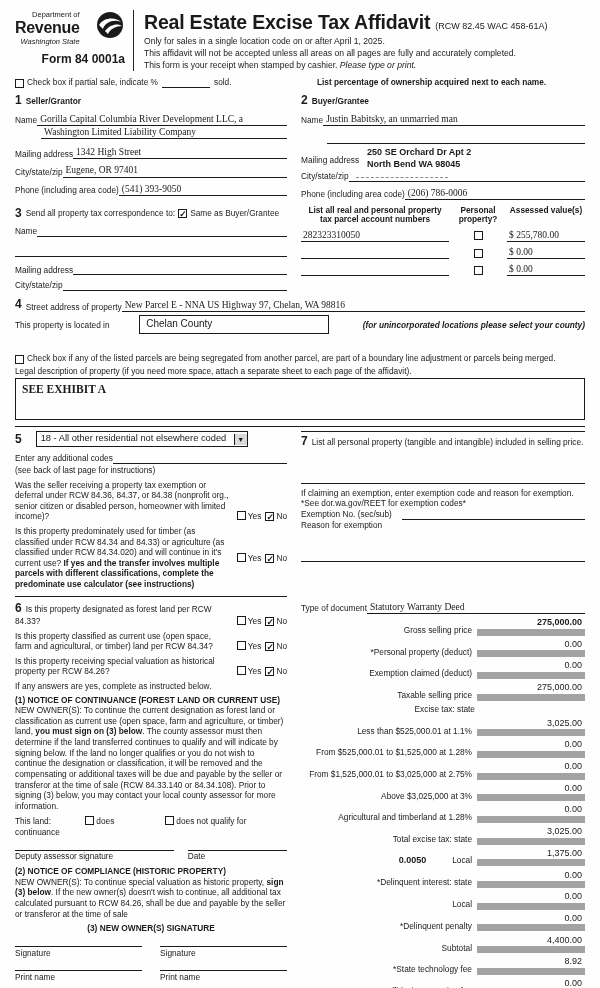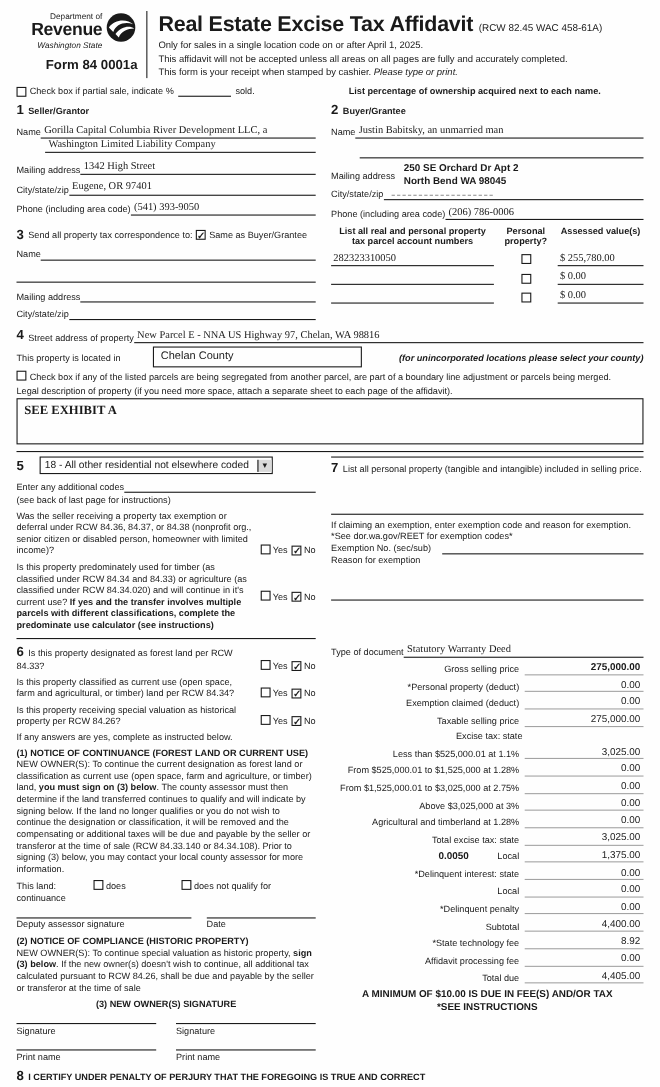--- a/index.html
+++ b/index.html
@@ -11,21 +11,21 @@
     overflow:hidden;
   }
   .inner { padding:10px 15px 0 15px; }
   .sans { font-family:"Liberation Sans", sans-serif; }
   .serifv { font-family:"Liberation Serif", serif; font-size:9.5px; }
   .b { font-weight:bold; }
   .i { font-style:italic; }
   
   .hdr { display:flex; align-items:stretch; }
   .logo-block { width:118px; text-align:right; padding-right:8px; flex:none; }
-  .logo-row { display:flex; justify-content:flex-end; align-items:flex-start; }
+  .logo-row { display:flex; justify-content:space-between; align-items:flex-start; }
   .logo-txt { text-align:right; }
   .dept-small { font-size:7.5px; }
   .revenue { font-size:16px; font-weight:bold; letter-spacing:-0.3px; line-height:1; }
   .wastate { font-size:7.5px; font-style:italic; margin-top:1px; }
   .formno { font-size:12px; font-weight:bold; margin-top:6px; }
   .hdr-right { border-left:1.5px solid #222; padding-left:10px; flex:1; }
   .title-line { display:flex; align-items:baseline; gap:5px; }
   .big-title { font-size:19.5px; font-weight:bold; letter-spacing:-0.2px;text-align:center; }
   .title-ref { font-size:9px; }
   .hdr-note { font-size:8.6px; margin-top:1px; }
@@ -58,21 +58,21 @@
   .dd-txt { flex:1; padding:1px 4px; font-size:9.3px; }
   .dd-btn { width:13px; border-left:1.5px solid #1a1a1a; text-align:center; font-size:7px;
             background:#d9d9d9; line-height:11px; }
   .q { display:flex; margin-top:4px; }
   .q-txt { flex:1; padding-right:4px; }
   .yn { white-space:nowrap; align-self:flex-end; }
   .yn .cb { margin:0 2px 0 4px; }
   
   .fee-row { display:flex; align-items:flex-end; margin-top:3.2px; }
   .fee-lbl { flex:1; text-align:right; padding-right:5px; white-space:nowrap; }
-  .fee-val { width:108px; border-bottom:1px solid #a3a3a3; text-align:right;
+  .fee-val { width:108px; border-bottom:7px solid #a3a3a3; text-align:right;
              font-size:9px; padding:0 3px; flex:none; }
   .fee-val.noline { border-bottom:none; }
   .rate { font-weight:bold; margin-right:26px; font-size:9px; }
   .min-due { text-align:center; font-weight:bold; font-size:9px; margin-top:4px; }
   .sig-pair { display:flex; gap:18px; margin-top:12px; }
   .sig-pair > div { flex:1; border-top:1px solid #1a1a1a; padding-top:1px; }
   .crossout { display:inline-block; width:92px; border-bottom:1.5px dashed #8a8a8a;
               height:6px; margin-left:4px; }
 </style>
 </head>
@@ -221,21 +221,21 @@
     <div class="row">
       <span class="secnum">4</span>
       <span class="lbl">Street address of property</span>
       <span class="fill serifv">New Parcel E - NNA US Highway 97, Chelan, WA 98816</span>
     </div>
     <div style="display:flex; align-items:center; margin-top:3px;justify-content:space-between;">
       <span class="lbl">This property is located in</span>
       <span class="county-box" style="margin-left:4px;">Chelan County</span>
       <span class="b i" style="margin-left:8px;">(for unincorporated locations please select your county)</span>
     </div>
-    <div style="display:flex; align-items:flex-start; margin-top:3px;">
+    <div style="display:flex; align-items:flex-end; margin-top:19px;">
       <span class="cb"></span>
       <span style="margin-left:3px;">Check box if any of the listed parcels are being segregated from another parcel, are part of a boundary line adjustment or parcels being merged.</span>
     </div>
     <div style="margin-top:2px;">Legal description of property (if you need more space, attach a separate sheet to each page of the affidavit).</div>
     <div class="legal-box">
       <span class="exhibit">SEE EXHIBIT A</span>
     </div>
   </div>
 
   <div class="hr"></div>

